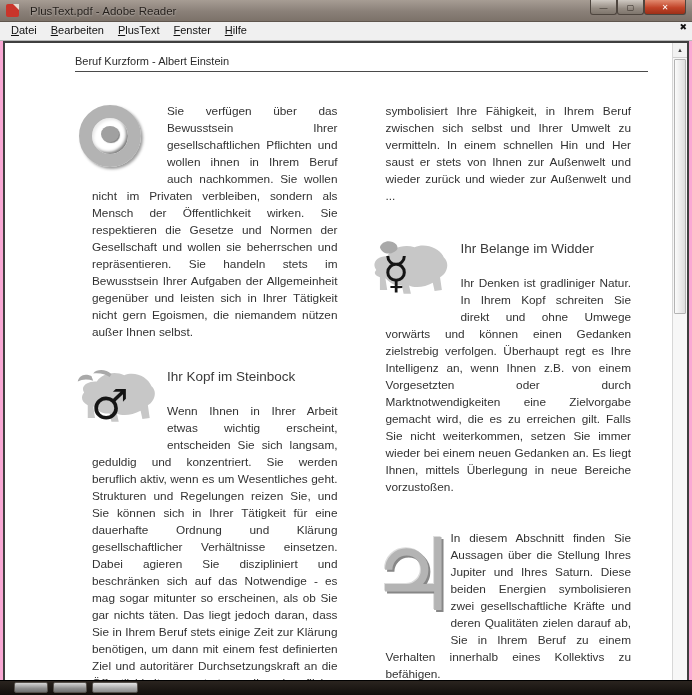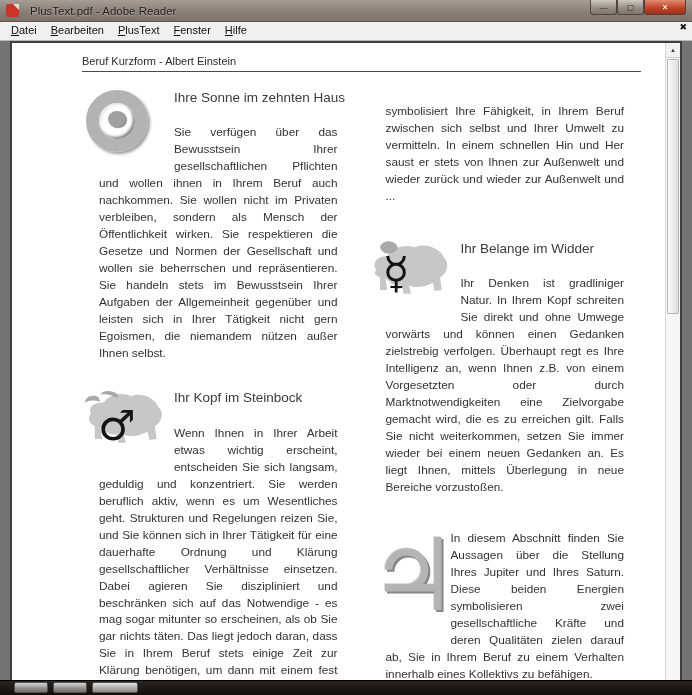--- a/index.html
+++ b/index.html
@@ -23,21 +23,21 @@
   .wbtn.close { width:42px; background:linear-gradient(#e28b70,#c14328 55%,#9c3018); font-weight:bold; }
 
   
   .menubar { height:19px; background:#f0f0f0; border-bottom:1px solid #b9b9b9;
              display:flex; align-items:flex-start; padding-left:4px; position:relative; }
   .menu-item { display:inline-block; font-size:11px; color:#111; padding:2px 7px; cursor:default; }
   .menu-item::first-letter { text-decoration:underline; }
   .doc-close { position:absolute; right:5px; font-size:9px; font-weight:bold; color:#111; cursor:default; }
 
   
-  .framebody { flex:1; display:flex; background:#737373; padding:0 10px; min-height:0; }
+  .framebody { flex:1; display:flex; background:#f9a8d4; padding:0 3px; min-height:0; }
   .viewport { flex:1; display:flex; border:2px solid #3f3f3f; border-bottom:none; background:#fff; min-width:0; }
   .page { flex:1; overflow:hidden; padding:12px 24px 0 70px; background:#fff; }
 
   
   .scrollbar { width:15px; background:#f7f7f7; border-left:1px solid #d7d7d7; position:relative; flex:0 0 auto; }
   .sb-up { height:15px; display:flex; align-items:center; justify-content:center;
            font-size:6px; color:#3c3c3c; background:#f1f1f1; border-bottom:1px solid #cfcfcf; }
   .sb-thumb { position:absolute; top:16px; left:1px; right:1px; height:255px;
               background:linear-gradient(90deg,#fbfbfb,#dedede); border:1px solid #b4b4b4; border-radius:1px; }
 
@@ -110,21 +110,20 @@
         <div class="cols">
 
           <div class="col">
 
             <div class="section">
               <div class="icon-tile">
                 <div class="sun-ring">
                     <div class="sun-dot"></div>
                   </div>
               </div>
-              <h3>Ihre Sonne im zehnten Haus</h3>
               <p>Sie verfügen über das Bewusstsein Ihrer gesellschaftlichen Pflichten und wollen ihnen in Ihrem Beruf auch nachkommen. Sie wollen nicht im Privaten verbleiben, sondern als Mensch der Öffentlichkeit wirken. Sie respektieren die Gesetze und Normen der Gesellschaft und wollen sie beherrschen und repräsentieren. Sie handeln stets im Bewusstsein Ihrer Aufgaben der Allgemeinheit gegenüber und leisten sich in Ihrer Tätigkeit nicht gern Egoismen, die niemandem nützen außer Ihnen selbst.</p>
             </div>
 
             <div class="section gap26">
               <div class="icon-tile">
                 <svg class="beast" viewBox="0 0 90 70">
                   <path fill="#c7c7c7" d="M10 28 C5 20 16 15 24 16 C29 7 44 4 54 9 C66 4 80 11 84 21 C91 27 87 38 80 42 L82 56 L74 57 L72 48 C63 53 52 54 46 51 L48 60 L40 60 L38 51 C30 52 24 47 20 43 L22 56 L14 56 L14 42 C7 38 6 33 10 28 Z"></path>
                   <path fill="#a9a9a9" d="M18 10 C10 6 4 10 3 16 C8 13 14 13 20 15 Z M40 8 C34 2 24 2 20 7 C27 6 34 8 38 11 Z"></path>
                 </svg>
                 <span class="glyph-over glyph-mars">♂</span>

